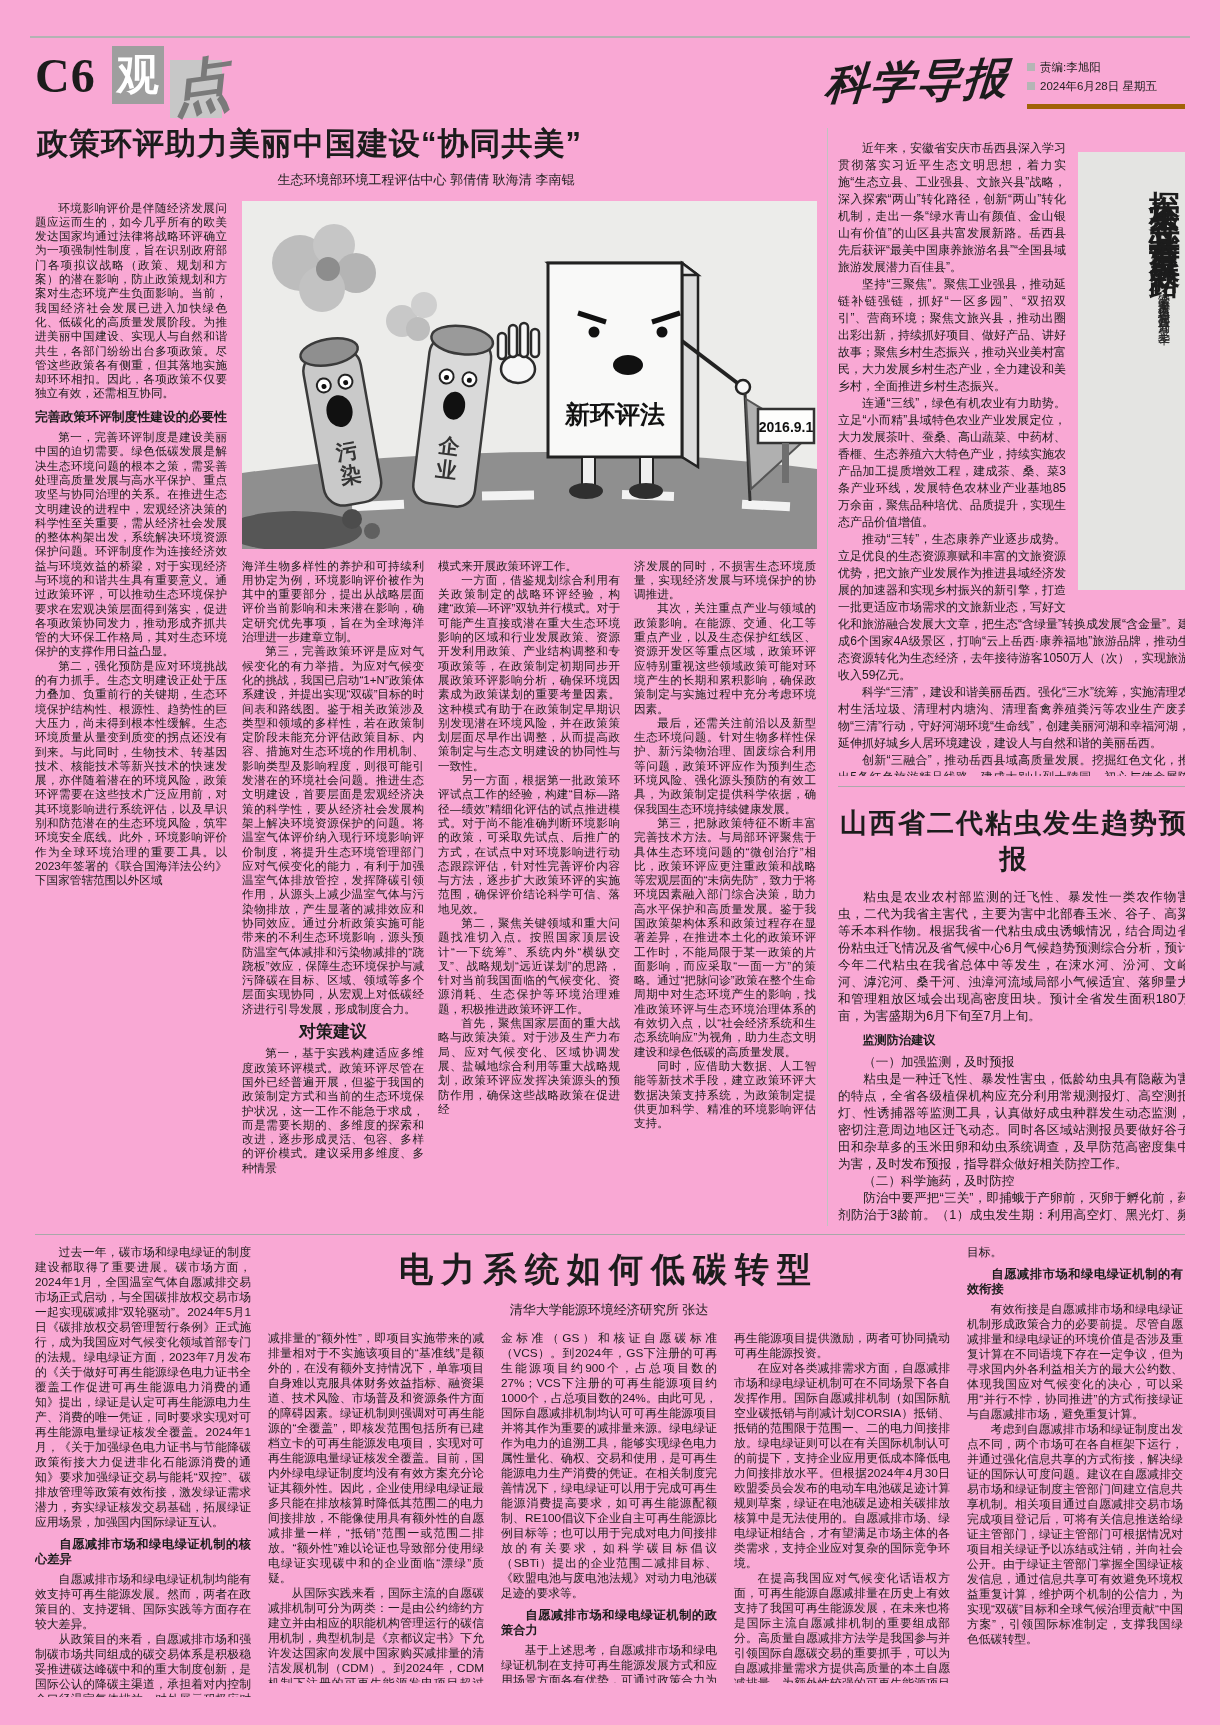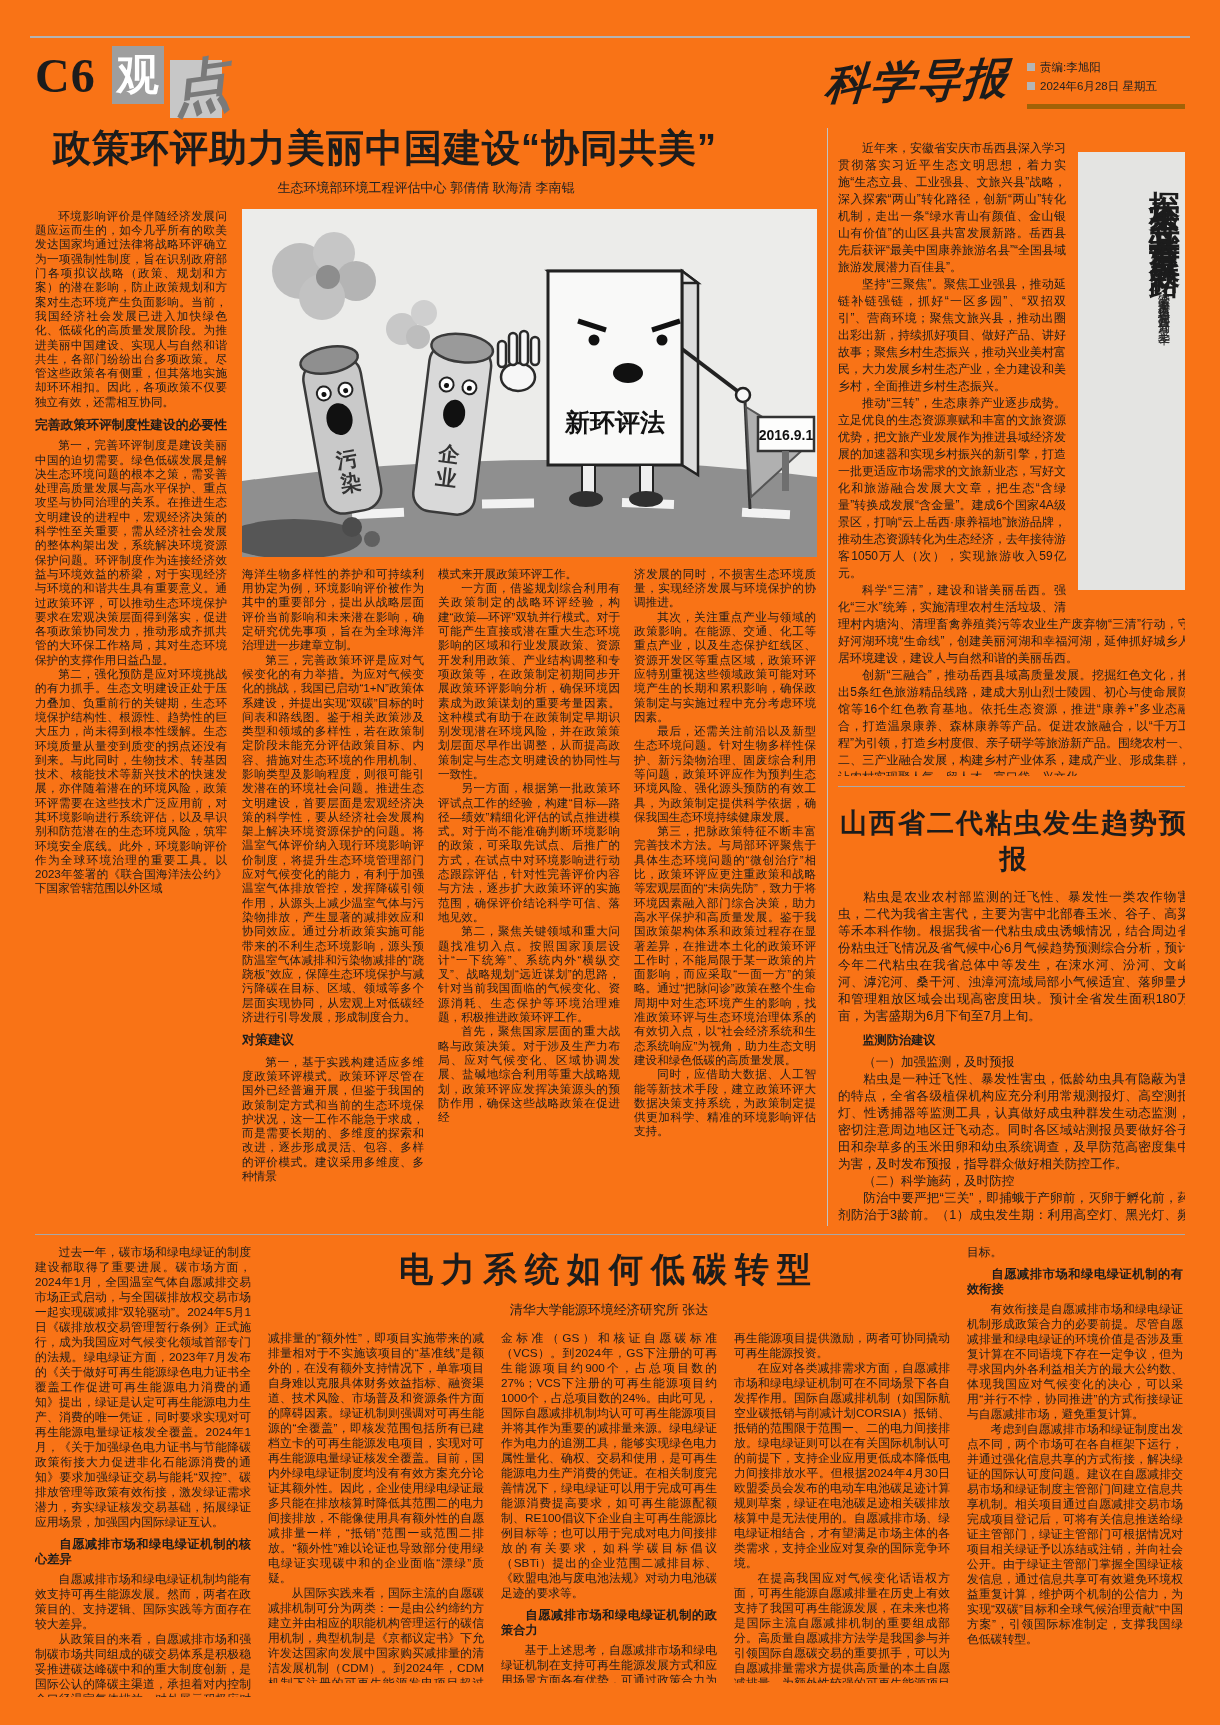--- a/index.html
+++ b/index.html
@@ -1,45 +1,45 @@
 <!DOCTYPE html>
 <html><head>
 <meta charset="utf-8">
 <style>
   html,body{margin:0;padding:0;background:#f7f7f5;}
   body{width:1220px;height:1725px;overflow:hidden;font-family:"Liberation Sans",sans-serif;color:#1c1c1c;position:relative;}
-  .page{position:absolute;inset:0;background:#f97316;padding:0 35px;box-sizing:border-box;}
+  .page{position:absolute;inset:0;background:#f9a8d4;padding:0 35px;box-sizing:border-box;}
   .toprule{position:absolute;top:36px;left:30px;right:30px;border-top:2px solid #b3b3b3;}
   
   .header{margin-top:46px;height:72px;display:flex;align-items:flex-start;}
   .pageno{font-family:"Liberation Serif",serif;font-weight:bold;font-size:48px;line-height:60px;letter-spacing:1px;}
   .badge1{width:52px;height:58px;background:#9e9e9e;color:#fff;font-weight:900;font-size:42px;display:flex;align-items:center;justify-content:center;margin-left:16px;}
   .badge2{width:52px;height:58px;background:#c7c7c7;margin-left:6px;margin-top:14px;position:relative;}
   .badge2 span{position:absolute;left:2px;top:-12px;font-family:"DejaVu Serif",serif;font-style:italic;font-weight:900;font-size:58px;color:#7a7a7a;transform:rotate(-8deg);}
   .masthead{margin-left:auto;font-family:"DejaVu Serif",serif;font-style:italic;font-weight:900;font-size:44px;line-height:70px;transform:skewX(-6deg) rotate(-2deg);letter-spacing:2px;}
   .meta{width:158px;margin-left:18px;padding-top:12px;font-size:11.5px;line-height:19px;border-bottom:5px solid #a16207;padding-bottom:8px;color:#222;}
   .meta .sq{display:inline-block;width:8px;height:8px;background:#b5b5b5;margin-right:5px;}
   
   .content-row{display:flex;margin-top:6px;height:1102px;overflow:hidden;}
   .main-zone{width:782px;flex:none;}
   .vdivider{width:1px;background:#c2c2c2;margin:4px 10px 0 10px;flex:none;}
   .right-zone{width:352px;flex:none;padding-top:16px;}
   
-  .m-title{font-size:38px;font-weight:900;letter-spacing:1px;line-height:1.18;margin:2px 0 8px 18px;white-space:nowrap;}
+  .m-title{font-size:31px;font-weight:900;letter-spacing:1px;line-height:1.18;margin:2px 0 8px 2px;white-space:nowrap;}
   .m-byline{text-align:center;font-size:13px;margin-bottom:12px;color:#222;}
   .cols-row{display:flex;gap:15px;height:1008px;overflow:hidden;}
   .ncol{width:192px;flex:none;font-size:11.6px;line-height:14.3px;text-align:justify;overflow:hidden;height:100%;}
   .main-right{width:575px;flex:none;}
   .cartoon{width:575px;height:348px;display:block;margin-bottom:10px;}
   .cols3{display:flex;gap:14px;height:648px;overflow:hidden;}
   .cols3 .ncol{width:182px;}
   
   .it-p{text-indent:2em;margin:0;}
   .it-c{text-indent:0;margin:0;}
-  .it-h{font-weight:900;font-size:13px;margin:9px 0 7px;text-indent:0;}
+  .it-h{font-weight:900;text-align:center;font-size:17px;margin:9px 0 7px;text-indent:0;}
   .it-hl{font-weight:900;font-size:12.8px;margin:9px 0 6px;text-indent:0;}
   .it-hb{font-weight:900;text-indent:2em;font-size:12.2px;margin:7px 0 5px;}
   
   .r-article{height:636px;overflow:hidden;font-size:12px;line-height:17px;text-align:justify;}
   .vtitle-block{float:right;width:112px;height:438px;background:#e4e4e2;margin:12px 0 10px 12px;writing-mode:vertical-rl;padding:14px 10px;box-sizing:border-box;}
   .vtitle{font-size:31px;font-weight:900;letter-spacing:7px;line-height:1;display:inline-block;}
   .vauthor{font-size:12px;margin-top:4px;letter-spacing:2px;display:inline-block;padding-top:26px;color:#222;}
   .hr1{border-top:1.5px solid #aaa;margin:10px 0 8px;}
   
   .pest{height:430px;overflow:hidden;}
@@ -207,20 +207,21 @@
 
     <div class="right-zone">
       <div class="r-article">
         <div class="vtitle-block">
           <span class="vtitle">探索生态立县共富发展新路</span>
           <span class="vauthor">安徽省安庆市生态环境局岳西县分局  王爱华</span>
         </div>
         <div>
             <div class="it-p">近年来，安徽省安庆市岳西县深入学习贯彻落实习近平生态文明思想，着力实施“生态立县、工业强县、文旅兴县”战略，深入探索“两山”转化路径，创新“两山”转化机制，走出一条“绿水青山有颜值、金山银山有价值”的山区县共富发展新路。岳西县先后获评“最美中国康养旅游名县”“全国县域旅游发展潜力百佳县”。</div>
             <div class="it-p">坚持“三聚焦”。聚焦工业强县，推动延链补链强链，抓好“一区多园”、“双招双引”、营商环境；聚焦文旅兴县，推动出圈出彩出新，持续抓好项目、做好产品、讲好故事；聚焦乡村生态振兴，推动兴业美村富民，大力发展乡村生态产业，全力建设和美乡村，全面推进乡村生态振兴。</div>
+            <div class="it-p">连通“三线”，绿色有机农业有力助势。立足“小而精”县域特色农业产业发展定位，大力发展茶叶、蚕桑、高山蔬菜、中药材、香榧、生态养殖六大特色产业，持续实施农产品加工提质增效工程，建成茶、桑、菜3条产业环线，发展特色农林业产业基地85万余亩，聚焦品种培优、品质提升，实现生态产品价值增值。</div>
             <div class="it-p">推动“三转”，生态康养产业逐步成势。立足优良的生态资源禀赋和丰富的文旅资源优势，把文旅产业发展作为推进县域经济发展的加速器和实现乡村振兴的新引擎，打造一批更适应市场需求的文旅新业态，写好文化和旅游融合发展大文章，把生态“含绿量”转换成发展“含金量”。建成6个国家4A级景区，打响“云上岳西·康养福地”旅游品牌，推动生态资源转化为生态经济，去年接待游客1050万人（次），实现旅游收入59亿元。</div>
             <div class="it-p">科学“三清”，建设和谐美丽岳西。强化“三水”统筹，实施清理农村生活垃圾、清理村内塘沟、清理畜禽养殖粪污等农业生产废弃物“三清”行动，守好河湖环境“生命线”，创建美丽河湖和幸福河湖，延伸抓好城乡人居环境建设，建设人与自然和谐的美丽岳西。</div>
             <div class="it-p">创新“三融合”，推动岳西县域高质量发展。挖掘红色文化，推出5条红色旅游精品线路，建成大别山烈士陵园、初心与使命展陈馆等16个红色教育基地。依托生态资源，推进“康养+”多业态融合，打造温泉康养、森林康养等产品。促进农旅融合，以“千万工程”为引领，打造乡村度假、亲子研学等旅游新产品。围绕农村一、二、三产业融合发展，构建乡村产业体系，建成产业、形成集群，让农村实现聚人气、留人才、富口袋、兴文化。</div>
           </div>
       </div>
       <div class="hr1"></div>
       <div class="pest">
         <div class="p-title">山西省二代粘虫发生趋势预报</div>
         <div class="pest-body">
             <div class="it-p">粘虫是农业农村部监测的迁飞性、暴发性一类农作物害虫，二代为我省主害代，主要为害中北部春玉米、谷子、高粱等禾本科作物。根据我省一代粘虫成虫诱蛾情况，结合周边省份粘虫迁飞情况及省气候中心6月气候趋势预测综合分析，预计今年二代粘虫在我省总体中等发生，在涑水河、汾河、文峪河、滹沱河、桑干河、浊漳河流域局部小气候适宜、落卵量大和管理粗放区域会出现高密度田块。预计全省发生面积180万亩，为害盛期为6月下旬至7月上旬。</div>

